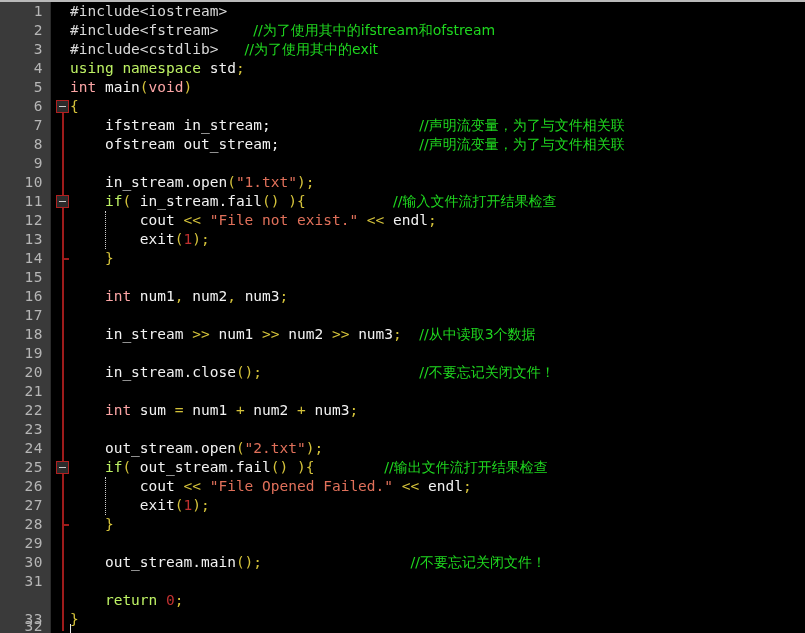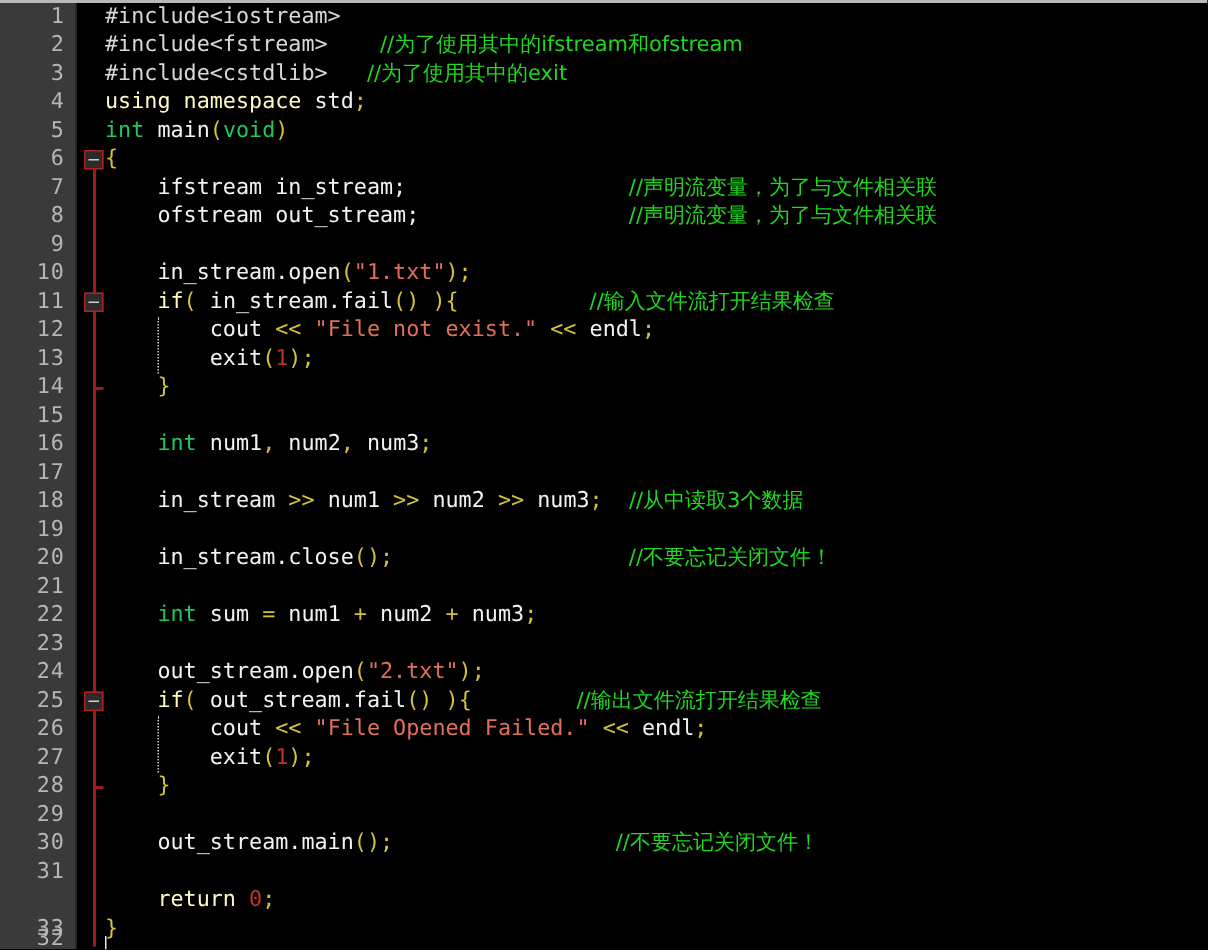--- a/index.html
+++ b/index.html
@@ -91,22 +91,22 @@
     color: #f0f0f0;
   }
   .indentguide {
     position: absolute;
     width: 1px;
     border-left: 1px dotted #cfcfcf;
     z-index: 2;
   }
   
   .pre   { color: #d8d8d8; }
-  .kw    { color: #fef9c3; }
-  .type  { color: #22c55e; }
+  .kw    { color: #bef264; }
+  .type  { color: #fca5a5; }
   .id    { color: #f2f2f2; }
   .str   { color: #e0705a; }
   .num   { color: #c03030; }
   .punc  { color: #d4c23a; }
   .op    { color: #d4c23a; }
   .cmt   { color: #1fd81f; }
   .cmt-cjk {
     font-family: "DejaVu Sans", "Liberation Sans", sans-serif;
     font-size: 14px;
   }

